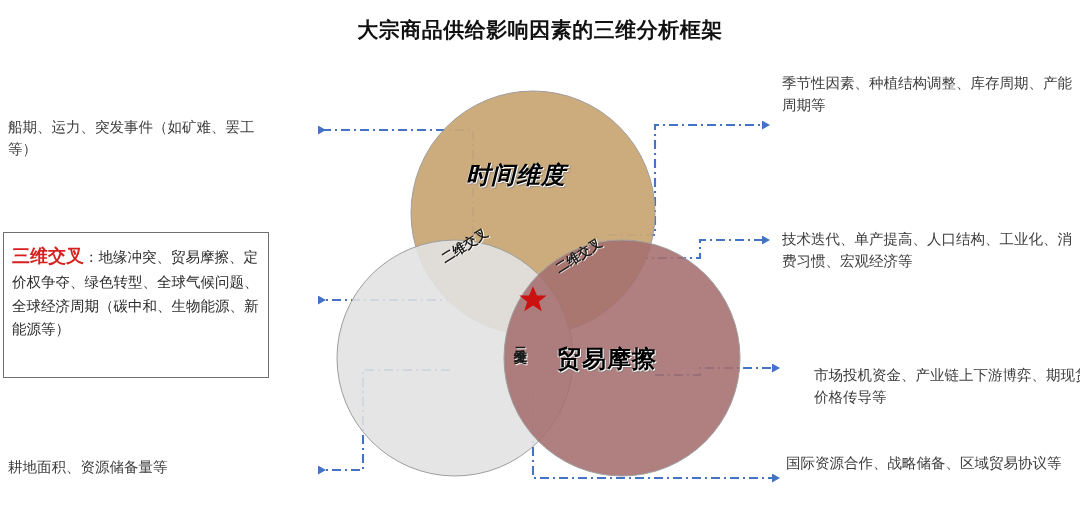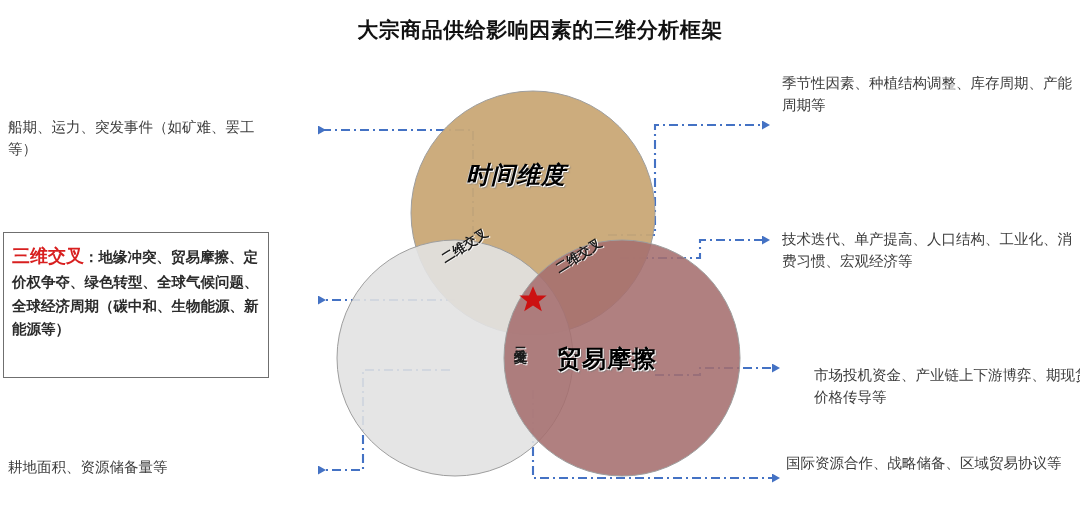--- a/index.html
+++ b/index.html
@@ -110,21 +110,21 @@
     font-size: 14.5px;
     line-height: 1.62;
     color: #2b2b2b;
     background: #ffffff;
   }
   .boxed-note .accent {
     color: #d81f1f;
     font-weight: bold;
     font-size: 18px;
   }
-  .boxed-note .body { font-weight: bold; }
+  .boxed-note .body { font-weight: normal; }
 </style>
 </head>
 <body>
 
 <div class="title">大宗商品供给影响因素的三维分析框架</div>
 
 <div class="venn-stage">
 
   <svg class="venn-svg" width="1080" height="508" viewBox="0 0 1080 508">
     <defs>

